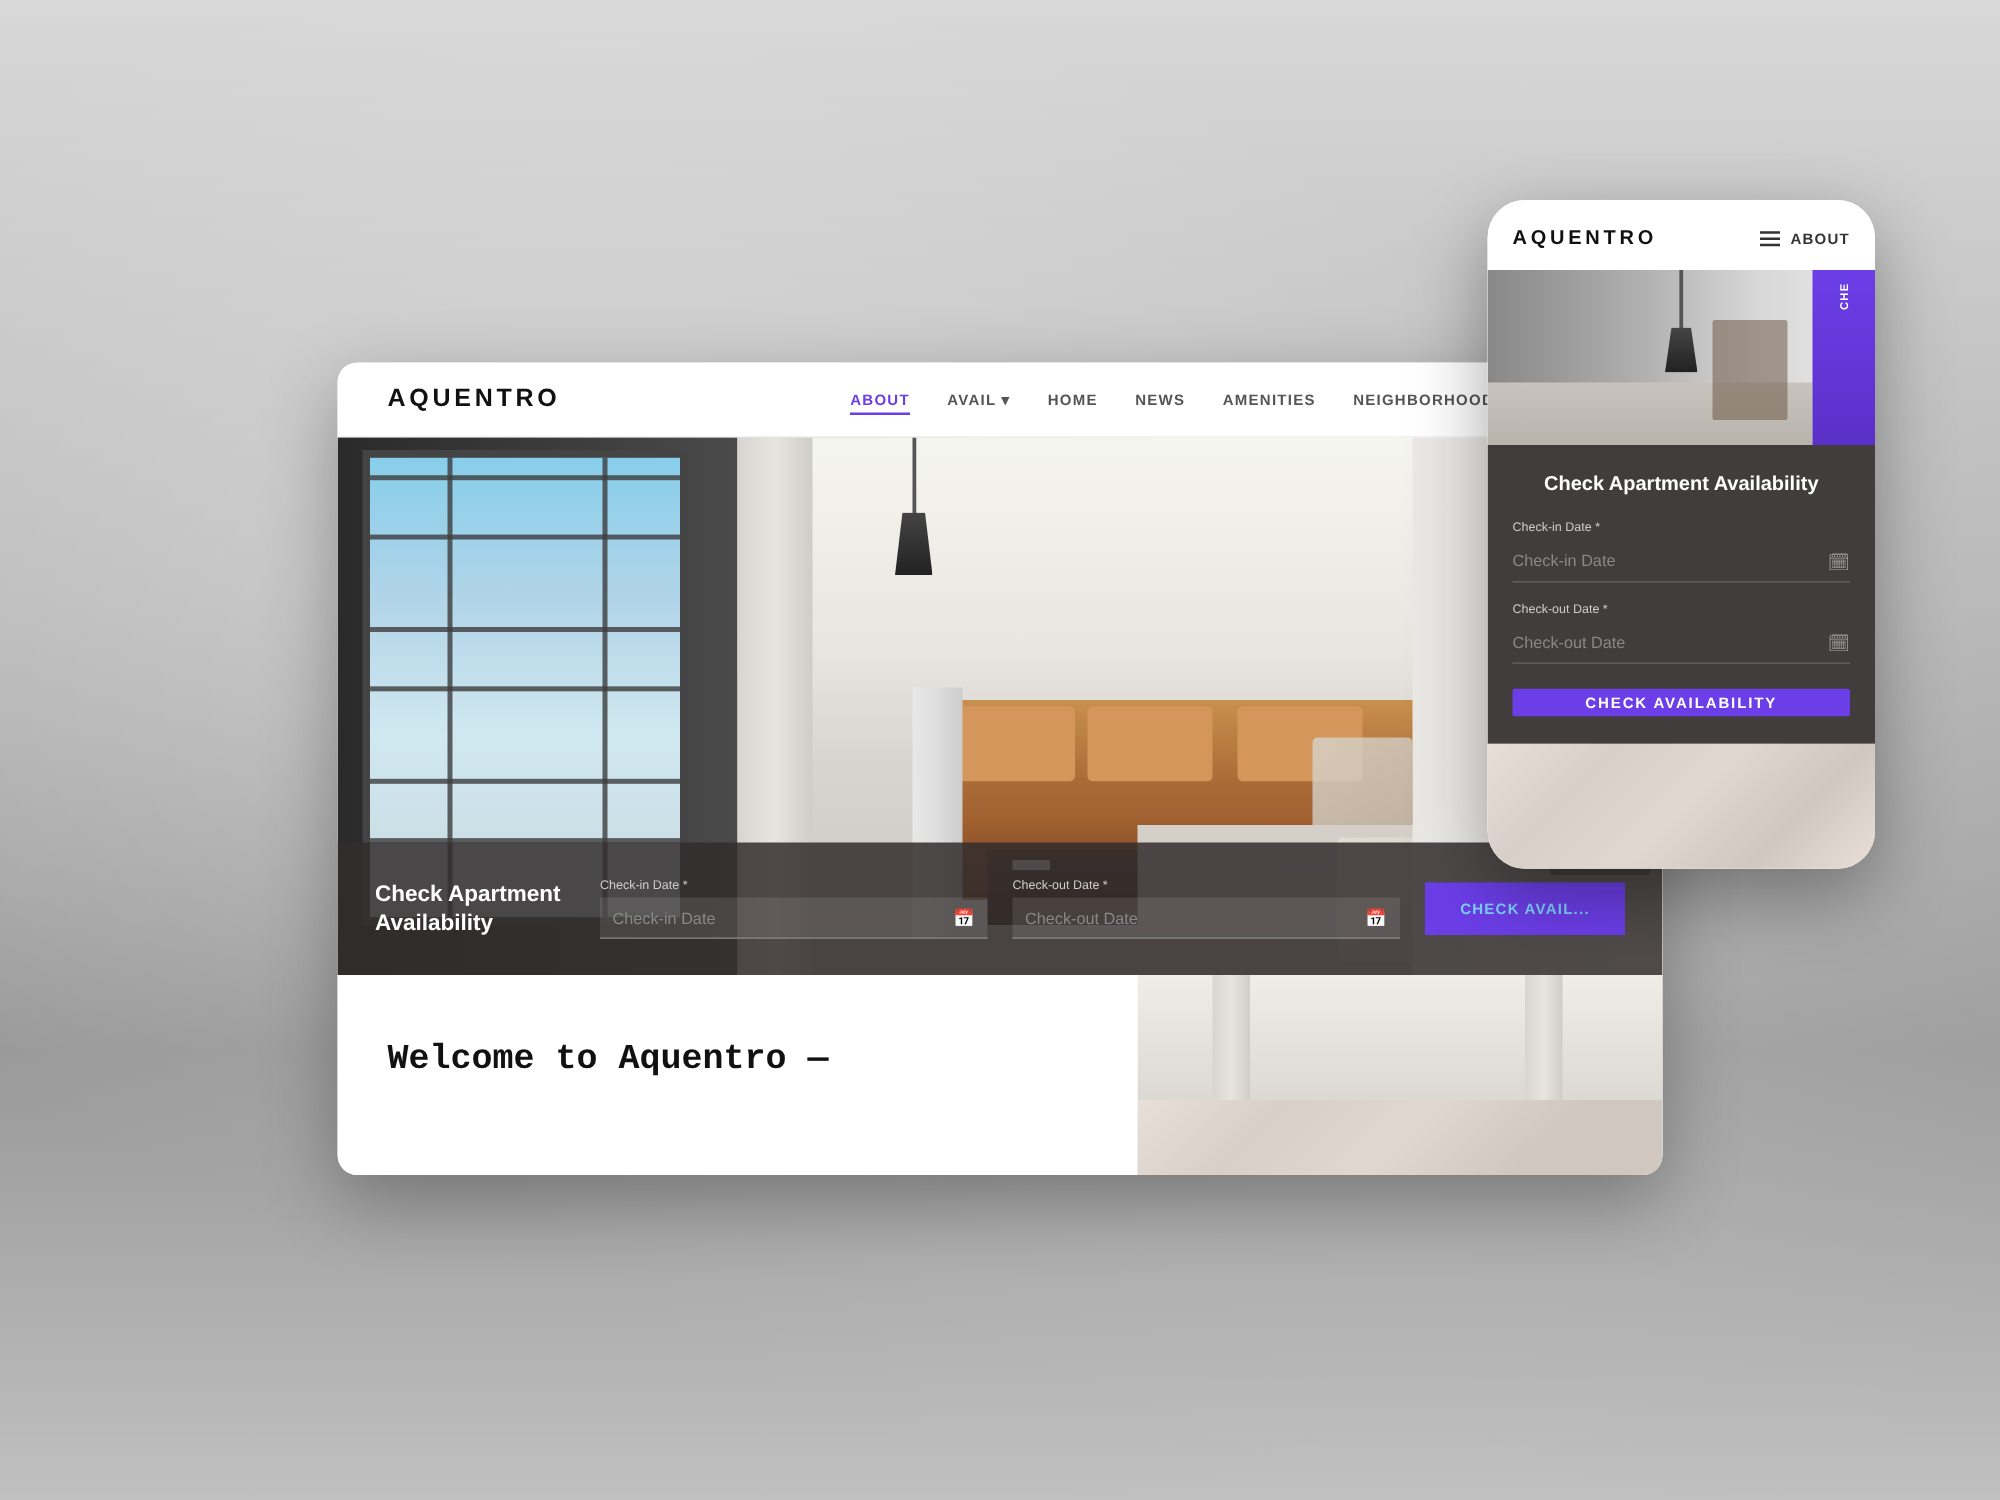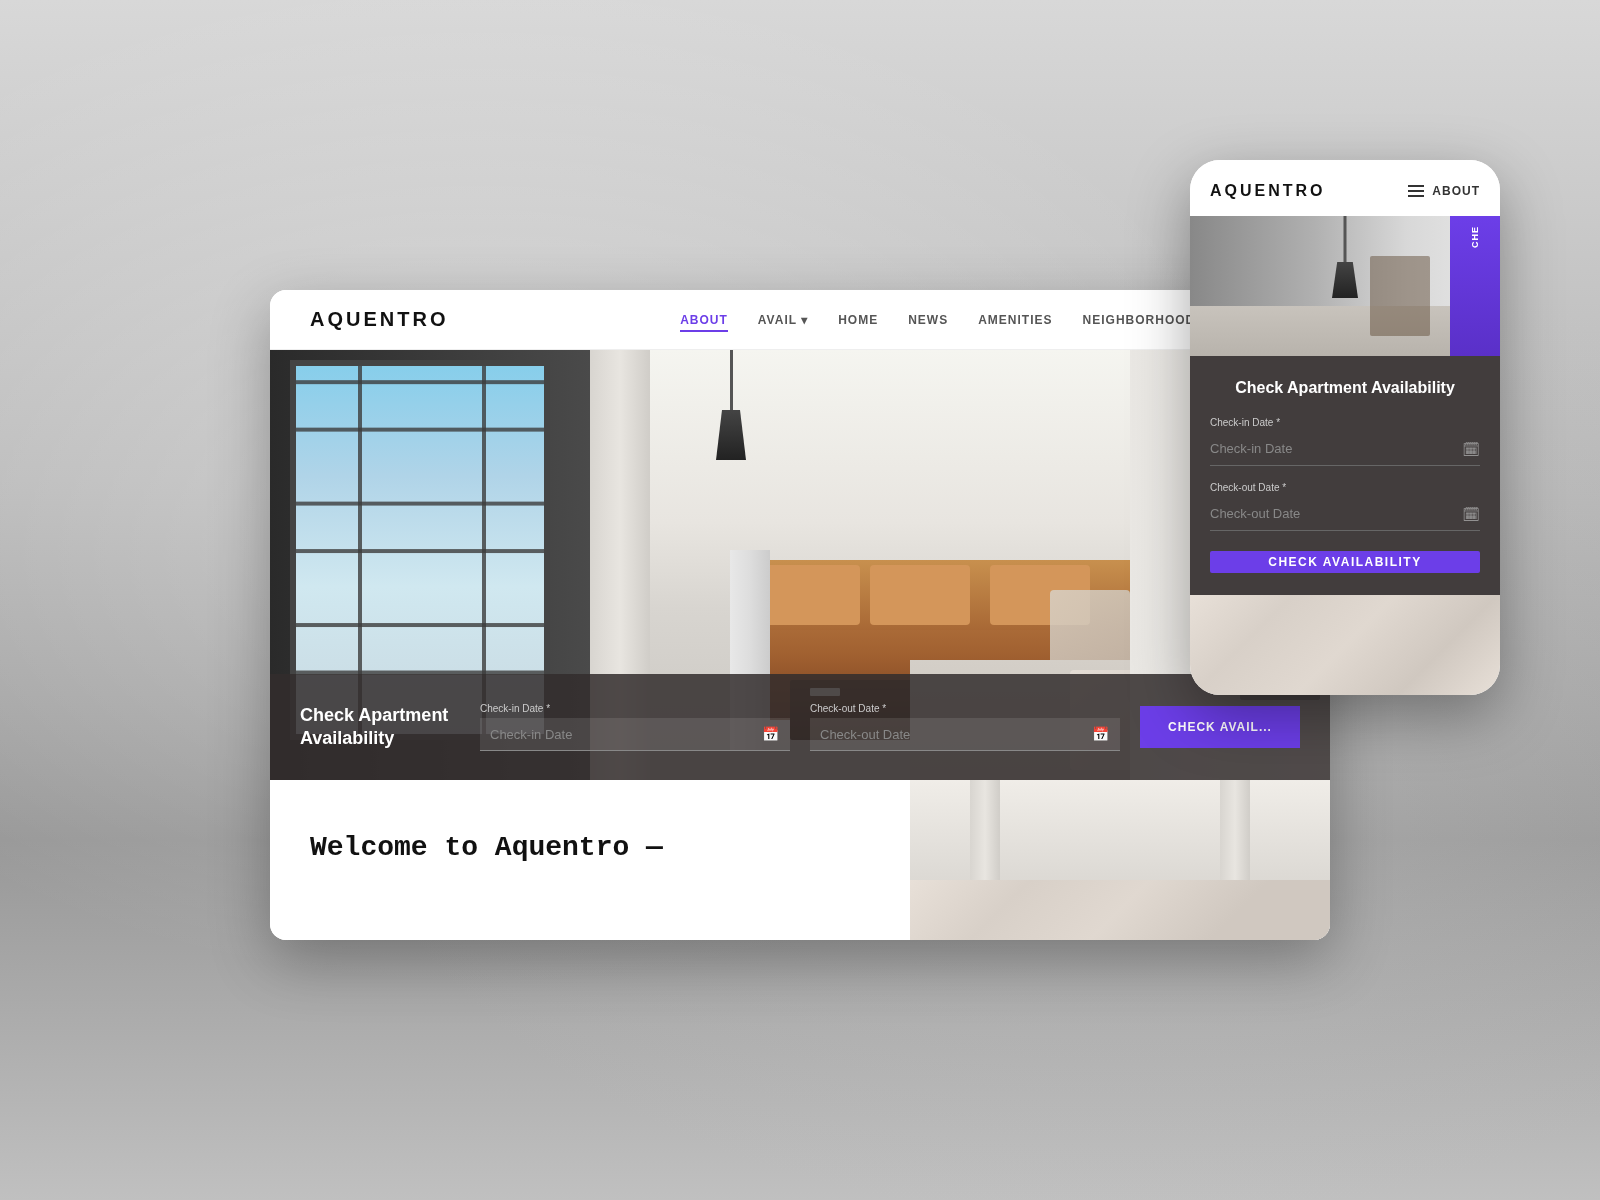--- a/index.html
+++ b/index.html
@@ -269,21 +269,21 @@
       justify-content: space-between;
     }
 
     .date-calendar-icon {
       color: #aaa;
       font-size: 14px;
     }
 
     .check-avail-btn {
       background: #6c3ee8;
-      color: #ffffff;
+      color: #7dd3fc;
       border: none;
       padding: 14px 24px;
       font-size: 12px;
       font-weight: 700;
       letter-spacing: 1px;
       cursor: pointer;
       white-space: nowrap;
       min-width: 160px;
     }
 

